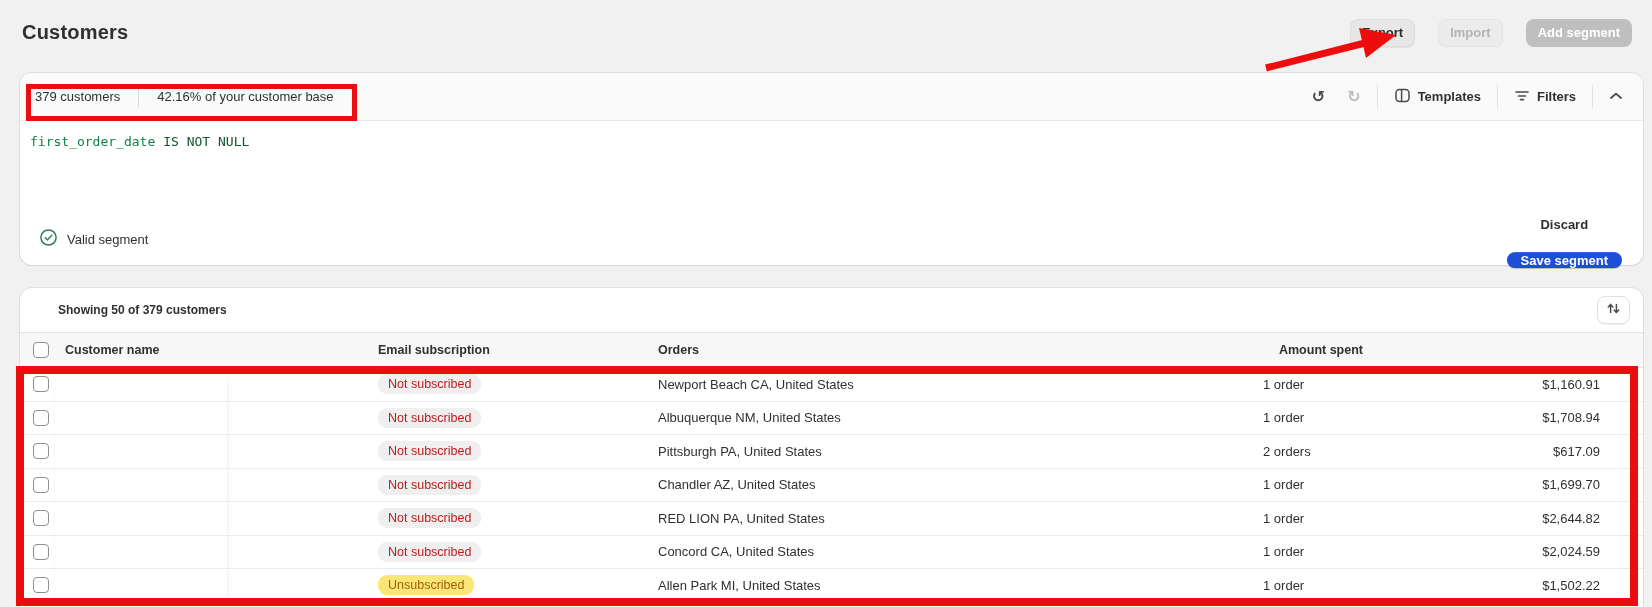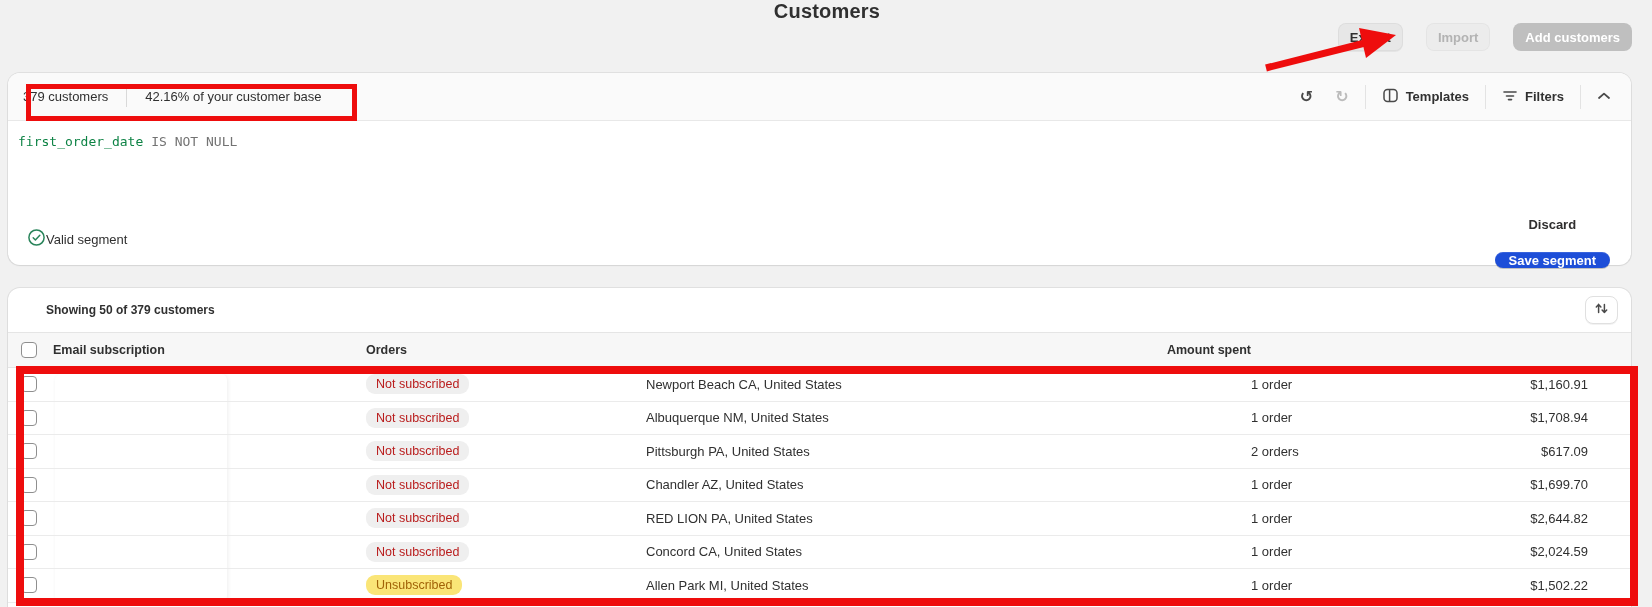--- a/index.html
+++ b/index.html
@@ -3,49 +3,49 @@
 <meta charset="utf-8">
 <style>
   * { margin:0; padding:0; box-sizing:border-box; }
   html,body { background:#f1f1f1; }
   .stage {
     position:relative; width:1652px; height:607px; overflow:hidden;
     background:#f1f1f1; font-family:"Liberation Sans", sans-serif; color:#303030;
   }
   
   .topbar { position:absolute; left:0; top:0; width:100%; height:73px;
-    display:flex; align-items:center; padding:0 20px 8px 22px;flex-direction:column; }
+    display:flex; align-items:center; padding:0 20px 8px 22px; }
   .page-title { font-size:20px; font-weight:700; letter-spacing:.2px; }
   .top-actions { margin-left:auto; display:flex; gap:23px; align-items:flex-start; }
   .btn { border:none; border-radius:8px; font-family:inherit; font-size:13px;
     font-weight:600; height:28px; padding:0 12px; cursor:pointer; }
   .btn-secondary { background:#e7e7e7; color:#302f2f; box-shadow:0 1px 0 rgba(0,0,0,.05), inset 0 0 0 1px rgba(0,0,0,.04); }
   .btn-disabled { background:#ececec; color:#b3b3b3; box-shadow:inset 0 0 0 1px rgba(0,0,0,.03); cursor:default; }
   .btn-primary-disabled { background:#bfbfbf; color:#ffffff; cursor:default; }
   
-  .card { position:absolute; left:8px; width:1623px; background:#fff; border-radius:12px;
+  .card { position:absolute; left:20px; width:1623px; background:#fff; border-radius:12px;
     box-shadow:0 0 0 1px rgba(0,0,0,.07), 0 1px 2px rgba(0,0,0,.05); }
   .editor-card { top:73px; height:192px; }
   .editor-head { height:48px; display:flex; align-items:center; background:#fafafa;
     border-bottom:1px solid #e8e8e8; border-radius:12px 12px 0 0; padding:0 14px 0 15px; }
   .counts { display:flex; align-items:center; font-size:13px; color:#303030; }
   .counts .vdiv { width:1px; height:20px; background:#d9d9d9; margin:0 18px; }
   .editor-tools { margin-left:auto; display:flex; align-items:center; gap:10px; }
   .icon-btn { background:none; border:none; cursor:pointer; display:flex; align-items:center;
     gap:7px; font-family:inherit; font-size:13px; font-weight:600; color:#303030; padding:4px 6px; border-radius:6px; }
   .glyph { font-family:"DejaVu Sans", sans-serif; font-size:16px; line-height:1; }
   .glyph.undo { color:#4a4a4a; }
   .glyph.redo { color:#bcbcbc; }
   .tool-div { width:1px; height:24px; background:#e3e3e3; }
   .editor-body { height:94px; padding:13px 10px; }
   .code-line { font-family:"DejaVu Sans Mono", monospace; font-size:13px; }
   .tok-field { color:#0e8345; }
-  .tok-keyword { color:#737373; }
+  .tok-keyword { color:#14532d; }
   .editor-foot { height:48px; display:flex; align-items:center; padding:0 21px 0 19px; }
-  .status { display:flex; align-items:center; font-size:13px; color:#303030; }
+  .status { display:flex; align-items:center; gap:9px; font-size:13px; color:#303030; }
   .foot-actions { margin-left:auto; display:flex; align-items:center; gap:14px;flex-direction:column; }
   .btn-plain { background:none; color:#302f2f; font-weight:600; }
   .btn-dark { background:#1d4ed8; color:#fff; height:16px; padding:0 14px;
     box-shadow:inset 0 1px 0 rgba(255,255,255,.12), 0 1px 0 rgba(0,0,0,.2); }
   
   .table-card { top:288px; height:340px; border-radius:12px 12px 0 0; }
   .table-head { height:44px; display:flex; align-items:center; padding:0 13px 0 38px; }
   .table-summary { font-size:12px; font-weight:700; }
   .sort-btn { margin-left:auto; width:33px; height:28px; background:#fff; border:1px solid #e0e0e0;
     border-radius:8px; box-shadow:0 1px 0 rgba(0,0,0,.05); display:flex; align-items:center; justify-content:center; cursor:pointer; }
@@ -75,21 +75,21 @@
 </head>
 <body>
 
 <div class="stage">
 
   <div class="topbar">
     <h1 class="page-title">Customers</h1>
     <div class="top-actions">
       <button class="btn btn-secondary">Export</button>
       <button class="btn btn-disabled">Import</button>
-      <button class="btn btn-primary-disabled">Add customers</button>
+      <button class="btn btn-primary-disabled">Add segment</button>
     </div>
   </div>
 
   <section class="card editor-card">
     <div class="editor-head">
       <div class="counts">
         <span>379 customers</span>
         <span class="vdiv"></span>
         <span>42.16% of your customer base</span>
       </div>
@@ -161,20 +161,21 @@
           <svg width="15" height="15" viewBox="0 0 15 15" fill="none">
               <path d="M4.6 11.5 V3.6 M4.6 3.6 L2.3 6 M4.6 3.6 L6.9 6" stroke="#4a4a4a" stroke-width="1.5" stroke-linecap="round" stroke-linejoin="round"></path>
               <path d="M10.4 3.5 V11.4 M10.4 11.4 L8.1 9 M10.4 11.4 L12.7 9" stroke="#4a4a4a" stroke-width="1.5" stroke-linecap="round" stroke-linejoin="round"></path>
             </svg>
         </span>
       </button>
     </div>
 
     <div class="grid-row thead">
       <span class="checkbox"></span>
+      <span>Customer name</span>
       <span>Email subscription</span>
       <span>Orders</span>
       <span class="th-right">Amount spent</span>
     </div>
 
     <div class="tbody" id="tbody">
   <div class="grid-row trow">
     <span class="checkbox"></span>
     <span><span class="name-blur" style="width: 124px;"></span></span>
     <span><span class="badge">Not subscribed</span></span>

